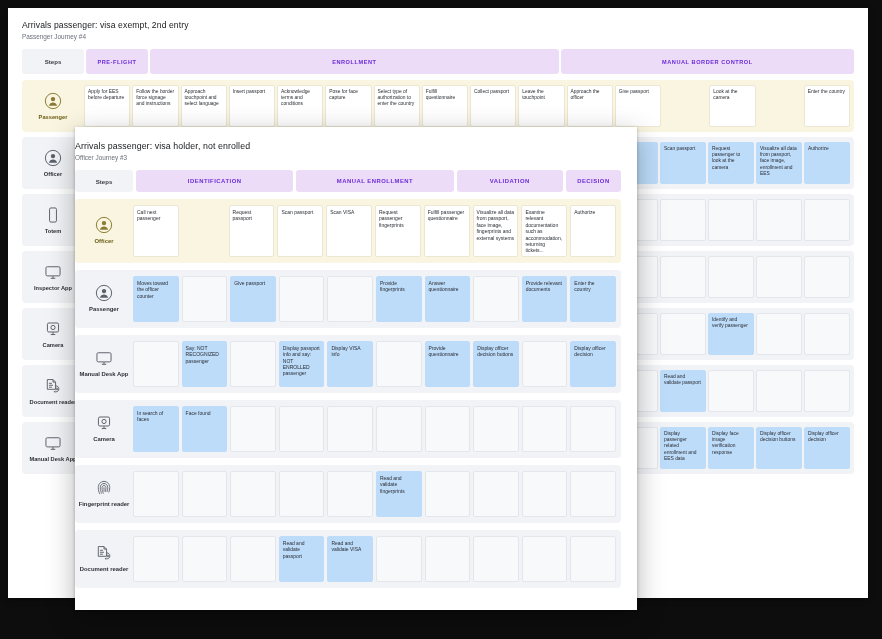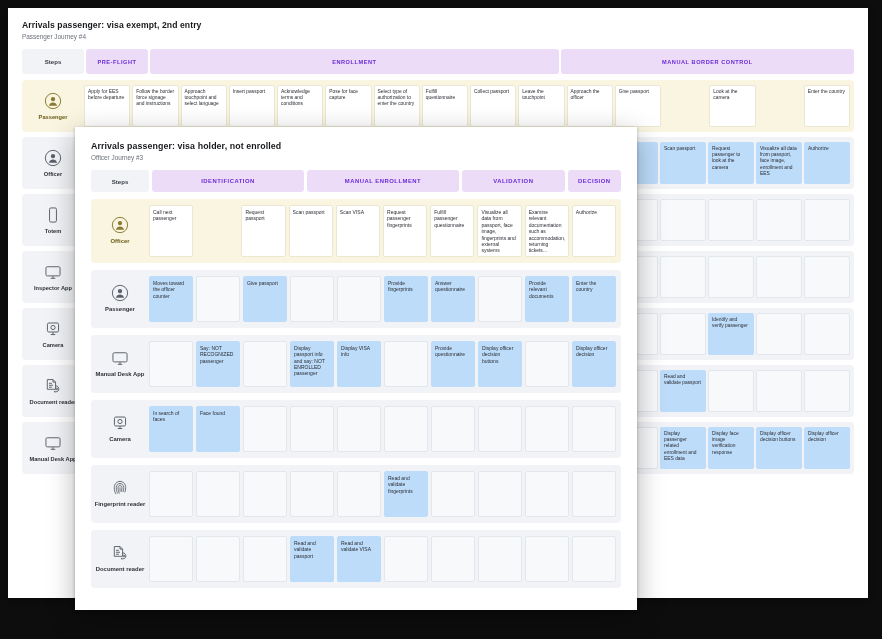--- a/index.html
+++ b/index.html
@@ -34,28 +34,28 @@
     height: 590px;
     padding: 12px 14px 10px 14px;
     box-shadow: 0 2px 6px rgba(0,0,0,0.25);
   }
 
   #panel-front {
     left: 75px;
     top: 127px;
     width: 562px;
     height: 483px;
-    padding: 14px 16px 12px 16px;
+    padding: 14px 16px 12px 0;
     box-shadow: 0 8px 26px rgba(0,0,0,0.30), 0 1px 3px rgba(0,0,0,0.25);
     z-index: 20;
   }
 
   .panel-title {
     font-size: 8.6px;
-    font-weight: bold;
+    font-weight: normal;
     color: #17191c;
     letter-spacing: 0.1px;
     line-height: 11px;
     margin: 0 0 1px 0;
   }
   #panel-front .panel-title { font-size: 8.8px; }
 
   .panel-sub {
     font-size: 6.4px;
     color: #6a6f78;

